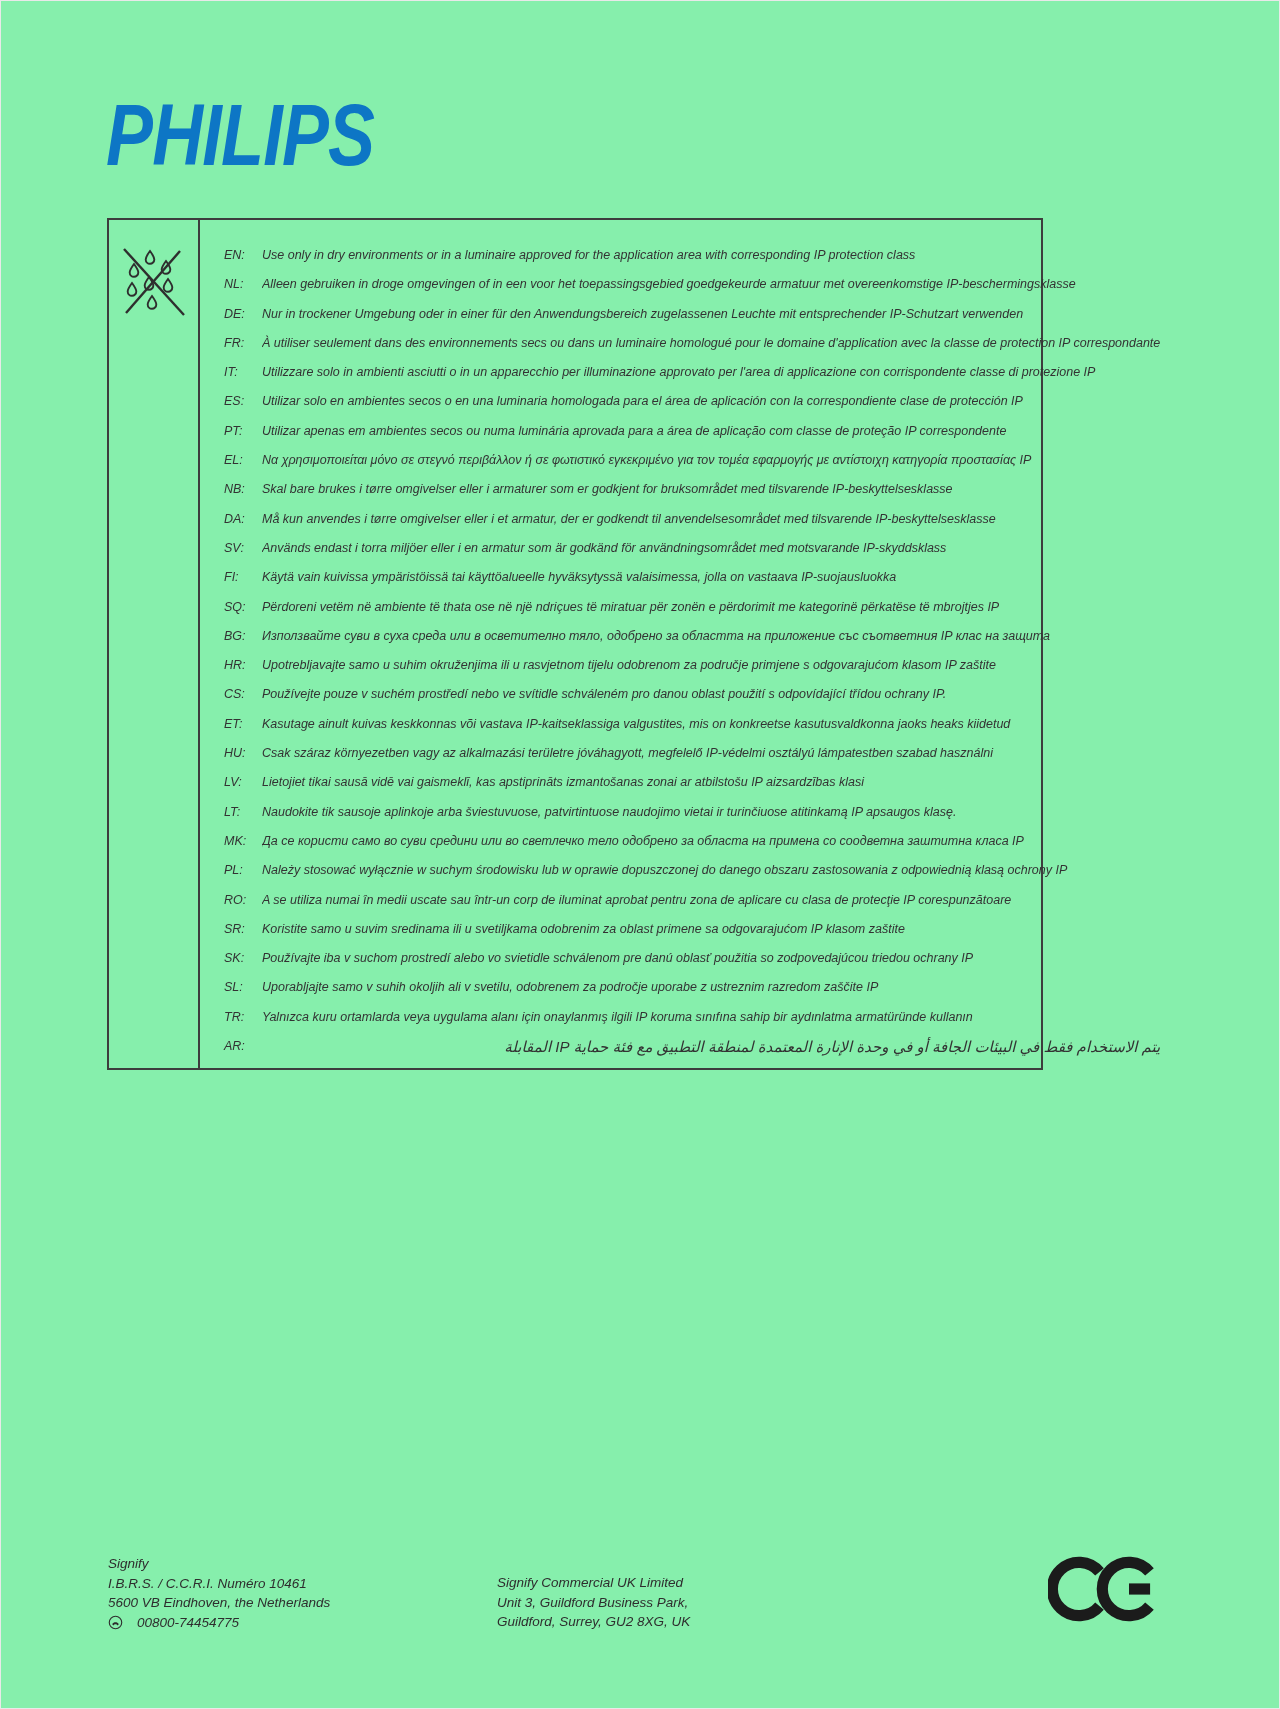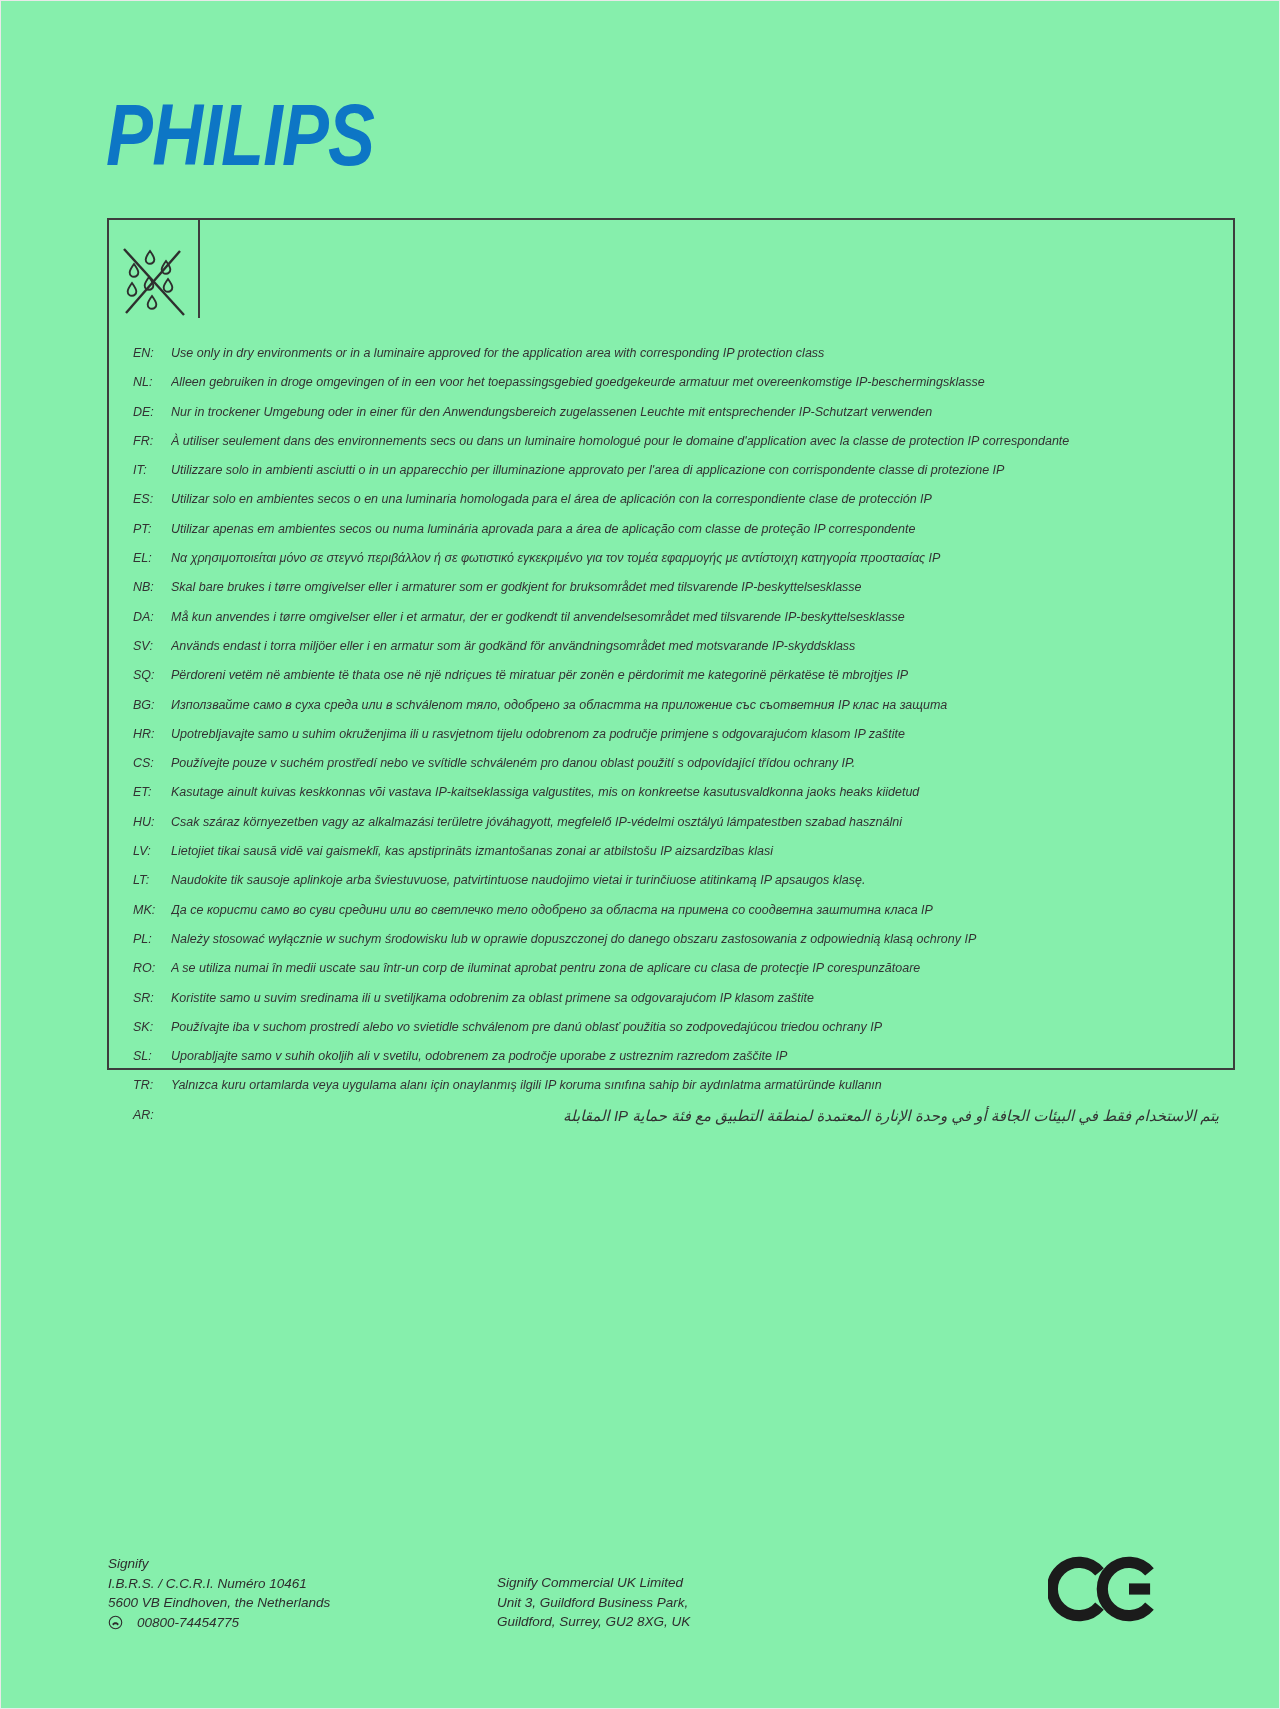--- a/index.html
+++ b/index.html
@@ -17,25 +17,24 @@
     position:absolute;left:106px;top:84px;
     font-size:88px;font-weight:bold;
     letter-spacing:-1px;
     color:#0d76c5;
     transform:scaleX(0.80);
     transform-origin:left top;
     white-space:nowrap;
   }
   .notice-box{
     position:absolute;left:107px;top:218px;
-    width:1128px;height:852px;
+    width:936px;height:852px;
     border:2px solid #3d3d3d;
     box-sizing:border-box;
     display:flex;
-    flex-direction:column;
   }
   .icon-col{
     width:91px;flex-shrink:0;
     border-right:2px solid #3d3d3d;
     box-sizing:border-box;
     display:flex;justify-content:center;
     padding-top:26px;
   }
   .rows-col{
     flex:1;
@@ -156,29 +155,33 @@
   <div class="lang-row">
     <span class="lang-code">DA:</span>
     <span class="lang-text">Må kun anvendes i tørre omgivelser eller i et armatur, der er godkendt til anvendelsesområdet med tilsvarende IP-beskyttelsesklasse</span>
   </div>
 
   <div class="lang-row">
     <span class="lang-code">SV:</span>
     <span class="lang-text">Används endast i torra miljöer eller i en armatur som är godkänd för användningsområdet med motsvarande IP-skyddsklass</span>
   </div>
 
+  <div class="lang-row">
+    <span class="lang-code">FI:</span>
+    <span class="lang-text">Käytä vain kuivissa ympäristöissä tai käyttöalueelle hyväksytyssä valaisimessa, jolla on vastaava IP-suojausluokka</span>
+  </div>
 
   <div class="lang-row">
     <span class="lang-code">SQ:</span>
     <span class="lang-text">Përdoreni vetëm në ambiente të thata ose në një ndriçues të miratuar për zonën e përdorimit me kategorinë përkatëse të mbrojtjes IP</span>
   </div>
 
   <div class="lang-row">
     <span class="lang-code">BG:</span>
-    <span class="lang-text">Използвайте само в суха среда или в schválenom тяло, одобрено за областта на приложение със съответния IP клас на защита</span>
+    <span class="lang-text">Използвайте суви в суха среда или в осветително тяло, одобрено за областта на приложение със съответния IP клас на защита</span>
   </div>
 
   <div class="lang-row">
     <span class="lang-code">HR:</span>
     <span class="lang-text">Upotrebljavajte samo u suhim okruženjima ili u rasvjetnom tijelu odobrenom za područje primjene s odgovarajućom klasom IP zaštite</span>
   </div>
 
   <div class="lang-row">
     <span class="lang-code">CS:</span>
     <span class="lang-text">Používejte pouze v suchém prostředí nebo ve svítidle schváleném pro danou oblast použití s odpovídající třídou ochrany IP.</span>

